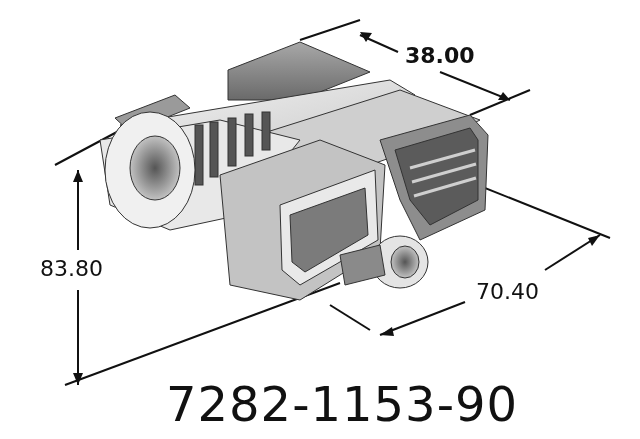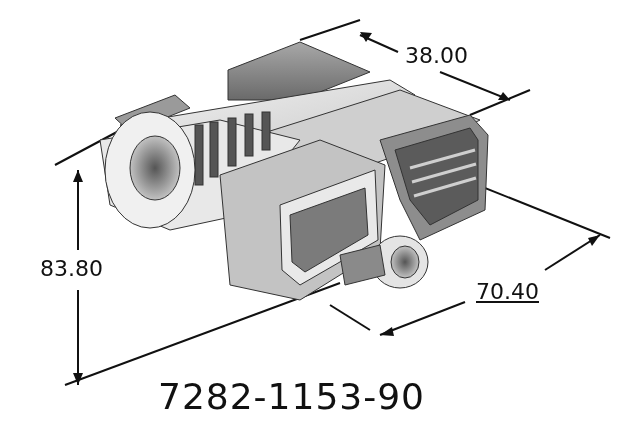--- a/index.html
+++ b/index.html
@@ -1,20 +1,20 @@
 <!DOCTYPE html>
 <html><head>
   <meta charset="utf-8">
   <style>
     html, body { margin:0; padding:0; background:#ffffff; }
     body { width:640px; height:439px; position:relative; overflow:hidden;
            font-family:"DejaVu Sans", "Liberation Sans", sans-serif; color:#111; }
     #drawing { position:absolute; left:0; top:0; width:640px; height:439px; }
     .dim { position:absolute; font-size:22px; letter-spacing:0px; color:#111; }
-    .part { position:absolute; left:158px; top:376px; font-size:36px; letter-spacing:1px; color:#111; }
+    .part { position:absolute; left:166px; top:376px; font-size:48px; letter-spacing:1px; color:#111; }
   </style>
 </head>
 <body>
 
 <svg id="drawing" viewBox="0 0 640 439" xmlns="http://www.w3.org/2000/svg">
   <defs>
     <linearGradient id="gTop" x1="0" y1="0" x2="1" y2="1">
       <stop offset="0" stop-color="#f2f2f2"></stop>
         <stop offset="1" stop-color="#c9c9c9"></stop>
     </linearGradient>
@@ -89,16 +89,16 @@
     <polygon points="280,205 375,170 378,240 300,285 282,270" fill="#e9e9e9"></polygon>
     <polygon points="290,215 365,188 368,235 305,272 292,262" fill="#7b7b7b"></polygon>
 
     <ellipse cx="400" cy="262" rx="28" ry="26" fill="#e4e4e4"></ellipse>
     <ellipse cx="405" cy="262" rx="14" ry="16" fill="url(#gHole)"></ellipse>
 
     <polygon points="340,255 380,245 385,275 345,285" fill="#8a8a8a"></polygon>
   </g>
 </svg>
 
-<div class="dim" style="left:405px;top:43px;">38.00</div>
+<div class="dim" style="left:405px;top:43px;font-weight:bold;">38.00</div>
 <div class="dim" style="left:40px;top:256px;">83.80</div>
-<div class="dim" style="left:476px;top:279px;text-decoration:underline;">70.40</div>
+<div class="dim" style="left:476px;top:279px;">70.40</div>
 <div class="part">7282-1153-90</div>
 
 </body></html>

